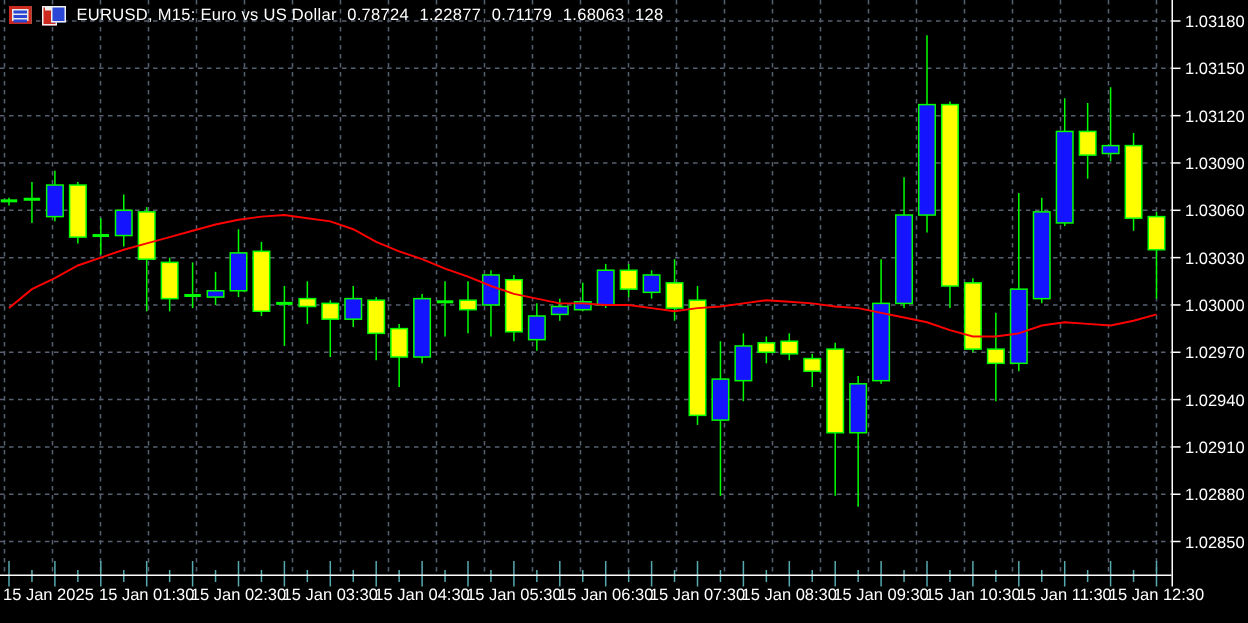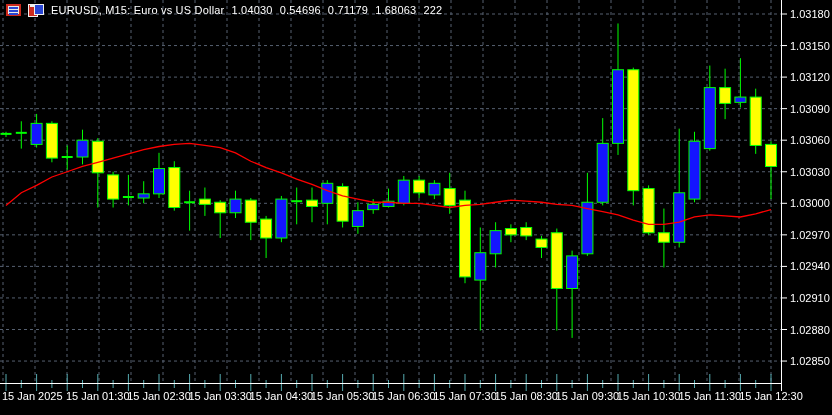--- a/index.html
+++ b/index.html
@@ -26,25 +26,25 @@
         <span></span>
         <span></span>
         <span></span>
       </span>
     <span class="ic2">
         <span class="r"></span>
         <span class="b"></span>
         <span class="w"></span>
       </span>
     <span class="txt">EURUSD, M15: Euro vs US Dollar</span>
-    <span class="txt">1.04030</span>
-    <span class="txt">0.54696</span>
+    <span class="txt">0.78724</span>
+    <span class="txt">1.22877</span>
     <span class="txt">0.71179</span>
     <span class="txt">1.68063</span>
-    <span class="txt">222</span>
+    <span class="txt">128</span>
   </div>
   <svg id="chart" class="chart-svg" width="832" height="415">
       <line x1="0" y1="14" x2="781" y2="14" stroke="#566070" stroke-width="1" stroke-dasharray="3,3"></line>
       <line x1="0" y1="45.55" x2="781" y2="45.55" stroke="#566070" stroke-width="1" stroke-dasharray="3,3"></line>
       <line x1="0" y1="77.1" x2="781" y2="77.1" stroke="#566070" stroke-width="1" stroke-dasharray="3,3"></line>
       <line x1="0" y1="108.65" x2="781" y2="108.65" stroke="#566070" stroke-width="1" stroke-dasharray="3,3"></line>
       <line x1="0" y1="140.2" x2="781" y2="140.2" stroke="#566070" stroke-width="1" stroke-dasharray="3,3"></line>
       <line x1="0" y1="171.75" x2="781" y2="171.75" stroke="#566070" stroke-width="1" stroke-dasharray="3,3"></line>
       <line x1="0" y1="203.3" x2="781" y2="203.3" stroke="#566070" stroke-width="1" stroke-dasharray="3,3"></line>
       <line x1="0" y1="234.85" x2="781" y2="234.85" stroke="#566070" stroke-width="1" stroke-dasharray="3,3"></line>

